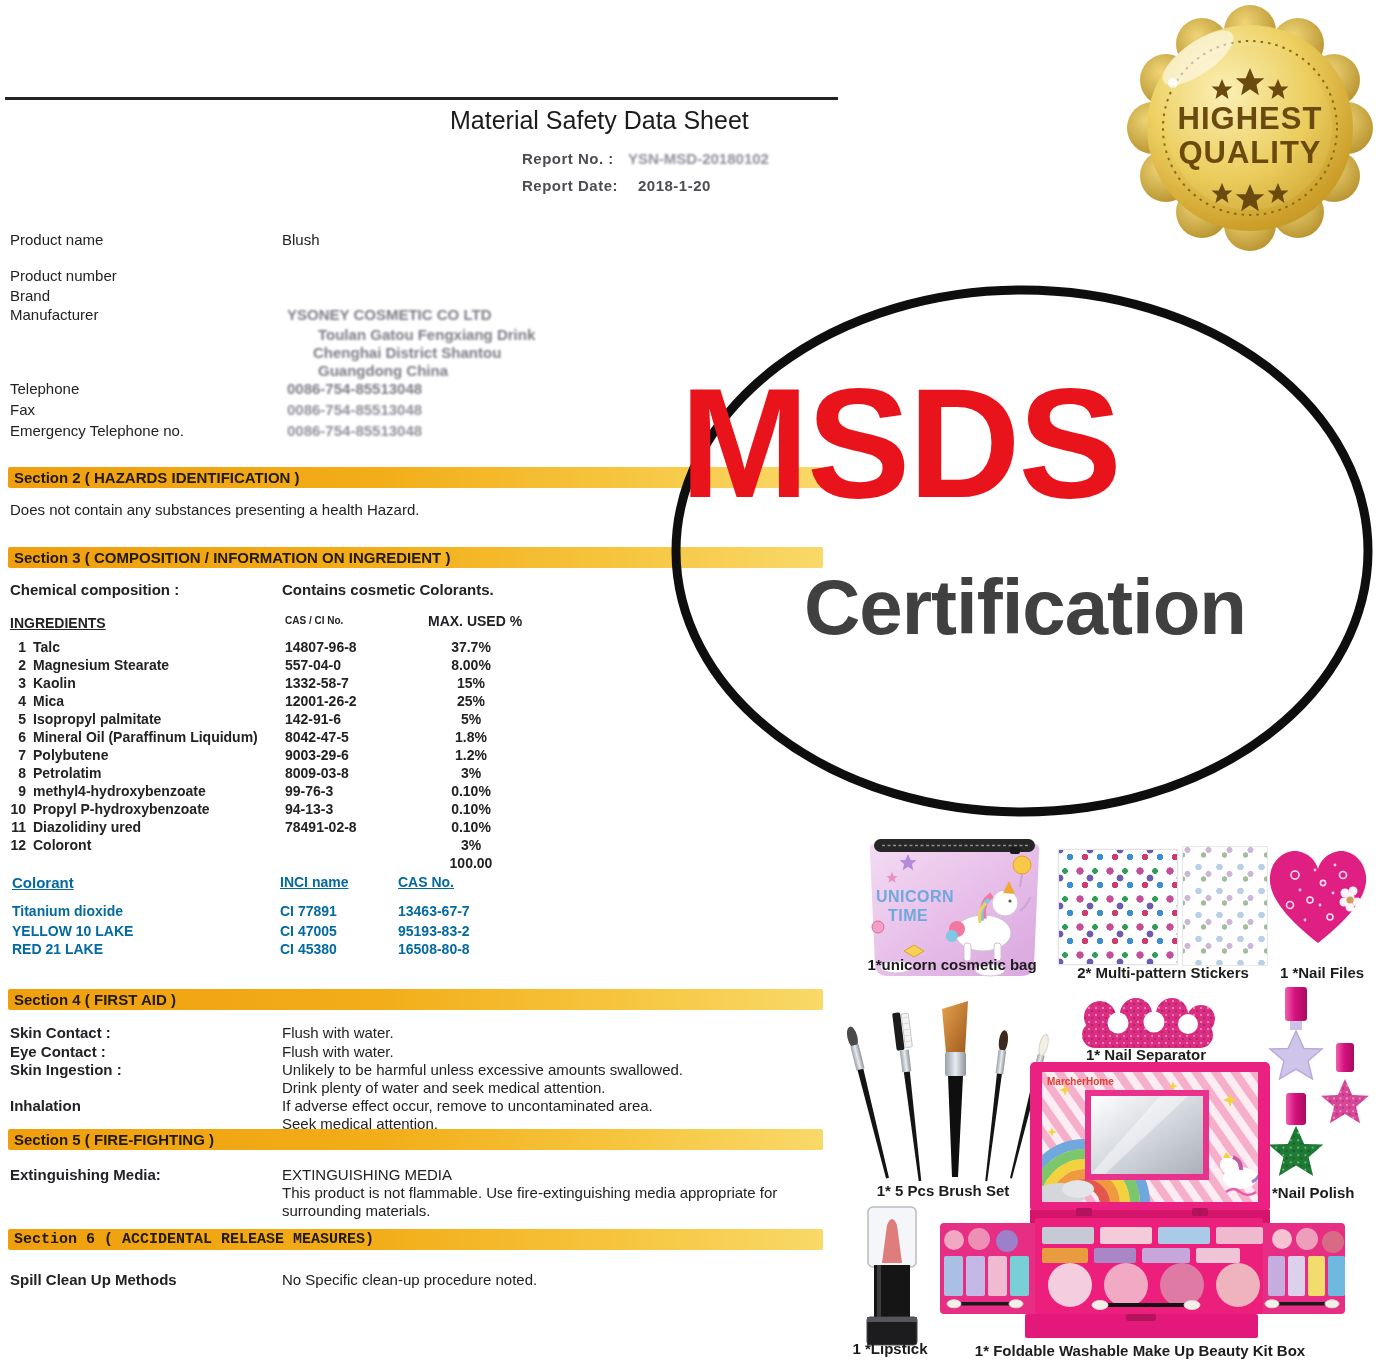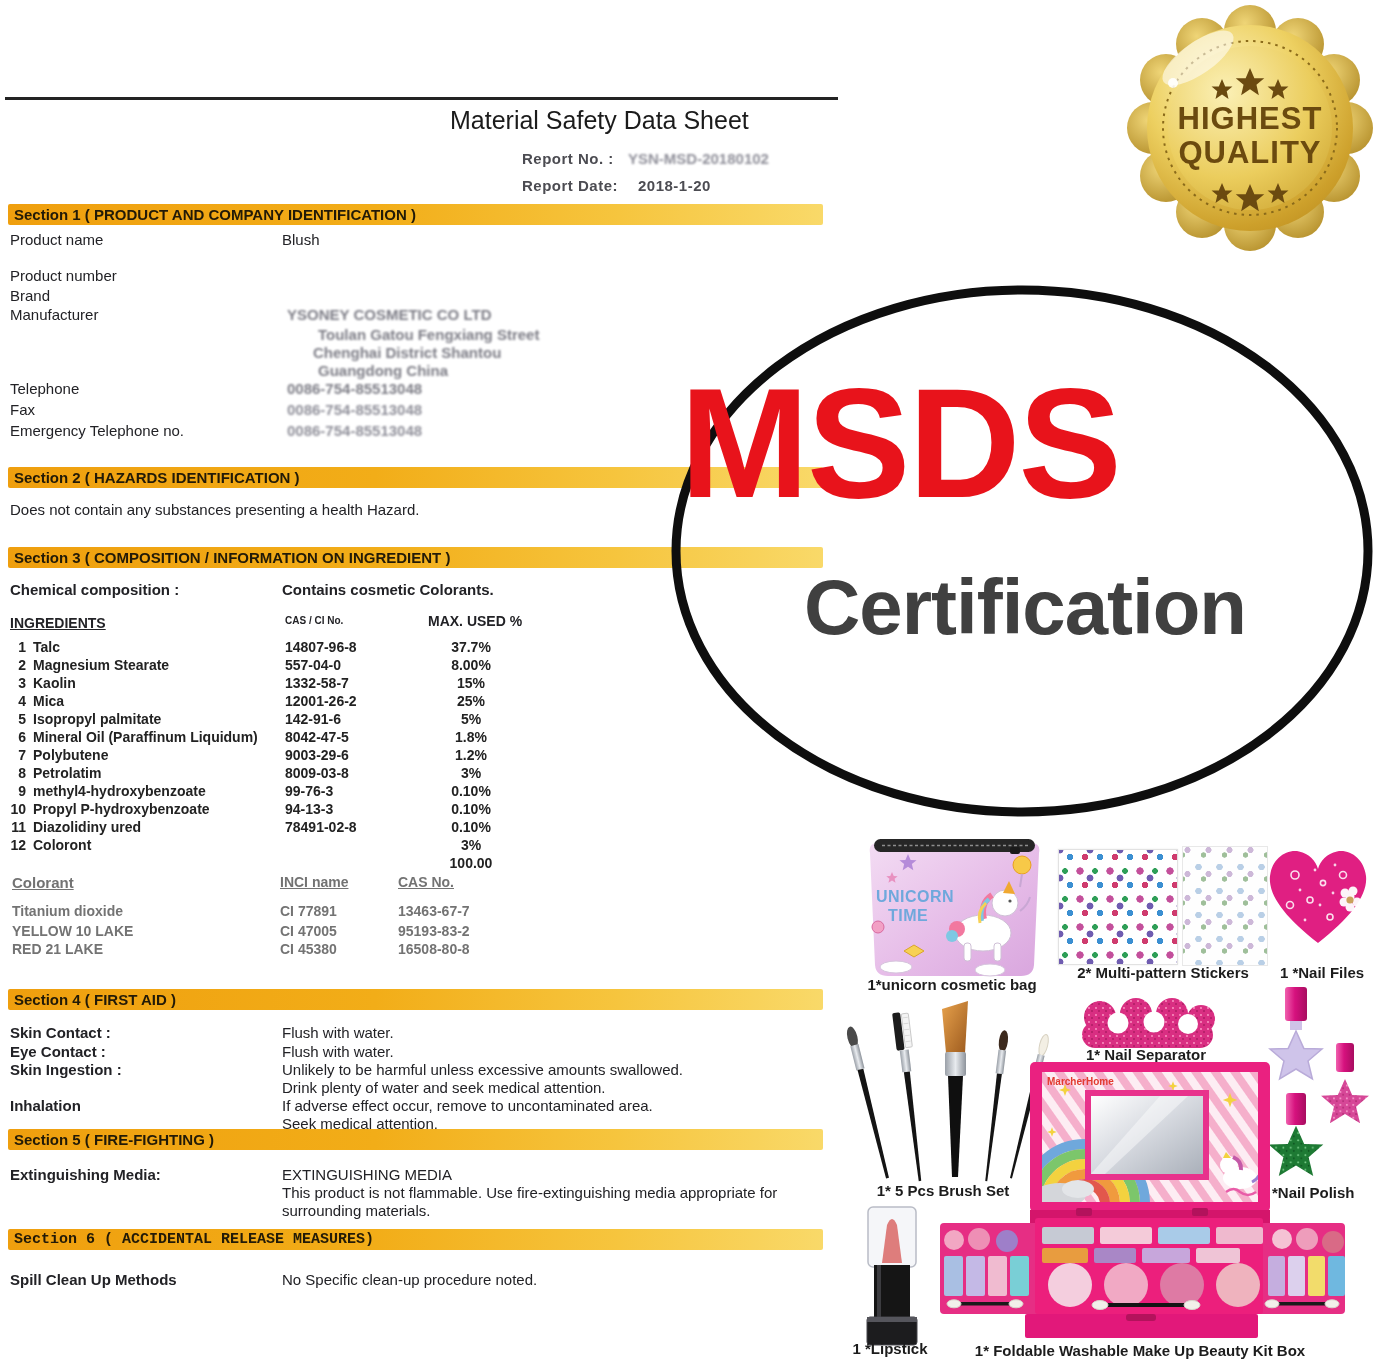--- a/index.html
+++ b/index.html
@@ -14,21 +14,21 @@
   .secbar{position:absolute;left:8px;width:815px;height:21px;border-radius:2px;
           background:linear-gradient(90deg,#ef9f0e 0%,#f2ad18 45%,#f6c53e 75%,#f9d96m 100%);
           background:linear-gradient(90deg,#ef9f0e 0%,#f2ad18 45%,#f6c53e 75%,#f9d969 100%);
           font-weight:bold;font-size:15px;color:#221a07;padding:2px 0 0 6px;box-sizing:border-box;}
   .topline{position:absolute;left:5px;top:97px;width:833px;height:3px;background:#232323;}
   .ing-row{position:absolute;left:8px;width:560px;height:18px;font-weight:bold;font-size:14px;color:#222;}
   .ing-row .num{display:inline-block;width:18px;text-align:right;}
   .ing-row .iname{margin-left:7px;}
   .ing-row .cas{position:absolute;left:277px;}
   .ing-row .pct{position:absolute;left:420px;width:86px;text-align:center;}
-  .col-row{position:absolute;left:12px;width:560px;height:18px;font-weight:bold;font-size:14px;color:#737373;}
+  .col-row{position:absolute;left:12px;width:560px;height:18px;font-weight:bold;font-size:14px;color:#0369a1;}
   .col-row .inci{position:absolute;left:268px;}
   .col-row .casn{position:absolute;left:386px;}
   .stamp-title{position:absolute;left:680px;top:366px;width:690px;
                font-size:155px;font-weight:bold;color:#e8131b;line-height:1;letter-spacing:-2px;}
   .stamp-sub{position:absolute;left:680px;top:568px;width:690px;text-align:center;
              font-size:78px;font-weight:bold;color:#404040;line-height:1;letter-spacing:-1px;}
   .cap{position:absolute;font-size:15px;font-weight:bold;color:#1c1c1c;text-align:center;}
   .sheetL{position:absolute;left:1058px;top:849px;width:118px;height:114px;background:#fff;
           border:1px solid #e2e2e2;box-shadow:0 0 2px rgba(0,0,0,.08);
           background-image:
@@ -55,28 +55,27 @@
 <div id="stage">
 
   <div class="topline"></div>
   <div class="t" style="left:450px;top:106px;font-size:25px;color:#1b1b1b;">Material Safety Data Sheet</div>
 
   <div class="t rep" style="left:522px;top:150px;">Report  No.  :</div>
   <div class="t blur2" style="left:628px;top:150px;">YSN-MSD-20180102</div>
   <div class="t rep" style="left:522px;top:177px;">Report  Date:</div>
   <div class="t rep" style="left:638px;top:177px;">2018-1-20</div>
 
-  <div class="secbar" style="top:204px;">Section 1 ( PRODUCT AND COMPANY IDENTIFICATION )</div>
   <div class="t" style="left:10px;top:231px;">Product name</div>
   <div class="t" style="left:282px;top:231px;">Blush</div>
   <div class="t" style="left:10px;top:267px;">Product number</div>
   <div class="t" style="left:10px;top:287px;">Brand</div>
   <div class="t" style="left:10px;top:306px;">Manufacturer</div>
   <div class="t blur1" style="left:287px;top:306px;">YSONEY COSMETIC CO LTD</div>
-  <div class="t blur1" style="left:318px;top:326px;">Toulan Gatou Fengxiang Street</div>
+  <div class="t blur1" style="left:318px;top:326px;">Toulan Gatou Fengxiang Drink</div>
   <div class="t blur1" style="left:313px;top:344px;">Chenghai District Shantou</div>
   <div class="t blur1" style="left:318px;top:362px;">Guangdong China</div>
   <div class="t" style="left:10px;top:380px;">Telephone</div>
   <div class="t blur1" style="left:287px;top:380px;">0086-754-85513048</div>
   <div class="t" style="left:10px;top:401px;">Fax</div>
   <div class="t blur2" style="left:287px;top:401px;">0086-754-85513048</div>
   <div class="t" style="left:10px;top:422px;">Emergency Telephone no.</div>
   <div class="t blur2" style="left:287px;top:422px;">0086-754-85513048</div>
 
   <div class="secbar" style="top:467px;">Section 2  ( HAZARDS IDENTIFICATION  )</div>
@@ -226,21 +225,21 @@
       <circle cx="160" cy="32" r="9" fill="#F7C948" stroke="#E8A020"></circle>
       <line x1="160" y1="41" x2="158" y2="54" stroke="#c9a7d4" stroke-width="2"></line>
       <polygon points="52,112 62,118 52,124 42,118" fill="#F7D154" stroke="#D9A62A"></polygon>
       <use href="#star5" transform="translate(46,30) scale(0.9)" fill="#B58BD9"></use>
       <use href="#star5" transform="translate(30,45) scale(0.6)" fill="#E891C0"></use>
       <circle cx="16" cy="94" r="6" fill="#F2A0C5" stroke="#D9699F"></circle>
       <ellipse cx="34" cy="134" rx="16" ry="6" fill="#fff" stroke="#d5c4dc"></ellipse>
       <ellipse cx="128" cy="137" rx="15" ry="6" fill="#fff" stroke="#d5c4dc"></ellipse>
     </g>
   </svg>
-  <div class="cap" style="left:852px;top:976px;width:200px;">1*unicorn cosmetic bag</div>
+  <div class="cap" style="left:852px;top:956px;width:200px;">1*unicorn cosmetic bag</div>
 
   <div class="sheetL"></div>
   <div class="sheetR"></div>
   <div class="cap" style="left:1063px;top:964px;width:200px;">2* Multi-pattern Stickers</div>
 
   <svg style="left:1265px;top:845px;" width="108" height="104">
     <path d="M53 98 C20 72 3 50 5 31 C7 14 21 4 34 6.5 C44 8.5 51 16 53 24 C55 16 62 8.5 72 6.5 C85 4 99 14 101 31 C103 50 86 72 53 98 Z" fill="#E01F82"></path>
     <g fill="none" stroke="#ffffff" stroke-width="1.6" opacity="0.85">
       <circle cx="30" cy="30" r="4"></circle>
         <circle cx="45" cy="55" r="3"></circle>

